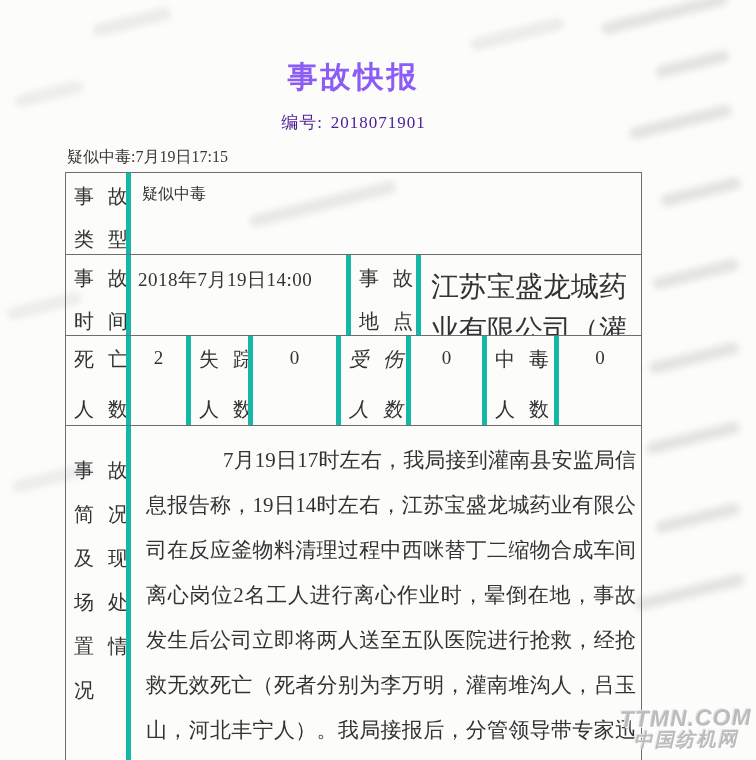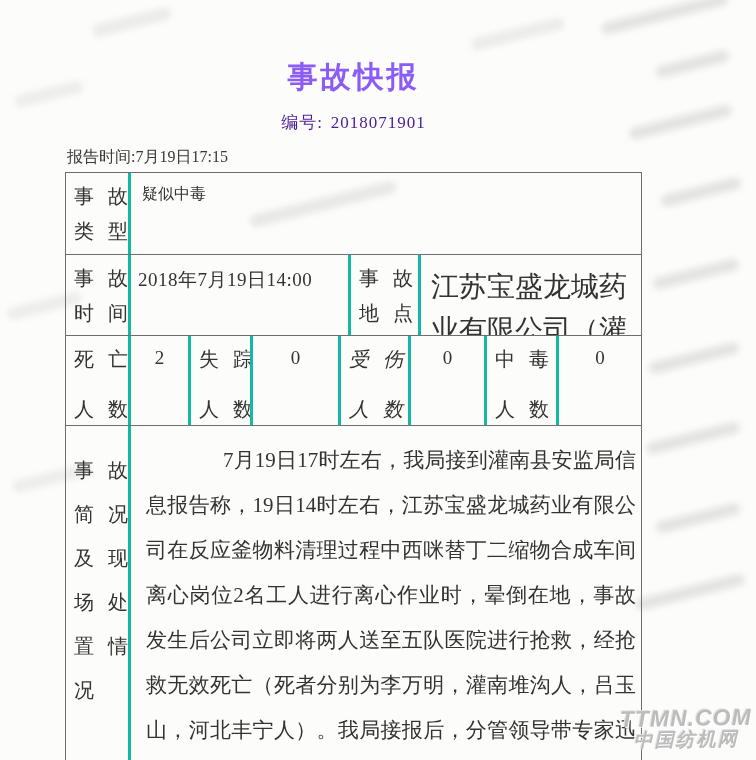--- a/index.html
+++ b/index.html
@@ -82,32 +82,32 @@
     margin-top: 3px;
     border: 1px solid #6e6e6e;
     border-bottom: none;
     height: 590px;
   }
   .row { display: flex; border-bottom: 1px solid #6e6e6e; }
   .row.r1 { height: 82px; }
   .row.r2 { height: 81px; }
   .row.r3 { height: 90px; }
   .row.r4 { height: 336px; border-bottom: none; }
-  .cell { border-right: 3px solid #14b8a6; overflow: hidden; }
+  .cell { border-right: 5px solid #14b8a6; overflow: hidden; }
   .cell.last { border-right: none; }
 
   
   .lbl {
     flex: 0 0 65px;
     padding: 10px 7px 0 8px;
     font-size: 20px;
     color: #333333;
   }
   .lbl .ln { line-height: 26px; word-spacing: 9px; white-space: nowrap; }
-  .r1 .lbl .ln + .ln, .r2 .lbl .ln + .ln { margin-top: 9px; }
+  .r1 .lbl .ln + .ln, .r2 .lbl .ln + .ln { margin-top: 17px; }
   .r3 .lbl .ln + .ln { margin-top: 24px; }
 
   .r1 .val { flex: 1; padding: 11px 8px 0 11px; font-size: 16px; }
   .r2 .val-time { flex: 0 0 220px; padding: 12px 4px 0 7px; font-size: 19px; letter-spacing: 0.5px; font-family: Liberation Serif, serif; }
   .r2 .lbl-place { flex: 0 0 70px; }
   .r2 .val-place { flex: 1; padding: 10px 10px 0 10px; font-size: 28px; line-height: 43px; }
 
   .r3 .num-cell { text-align: center; padding-top: 11px; font-size: 19px; }
   .r3 .c2 { flex: 0 0 60px; }
   .r3 .c3 { flex: 0 0 62px; }
@@ -173,21 +173,21 @@
   <div class="doc">
 
     <div class="title">事故快报</div>
 
     <div class="number">
       <span>编号:</span><span class="num">2018071901</span>
     </div>
 
     <div class="meta">
       <div>
-        <span>报告时间:</span><span>7月19日17:15</span>
+        <span>疑似中毒:</span><span>7月19日17:15</span>
       </div>
     </div>
 
     <div class="rtable">
 
       <div class="row r1">
         <div class="cell lbl">
           <div class="ln">事 故</div>
           <div class="ln">类 型</div>
         </div>

